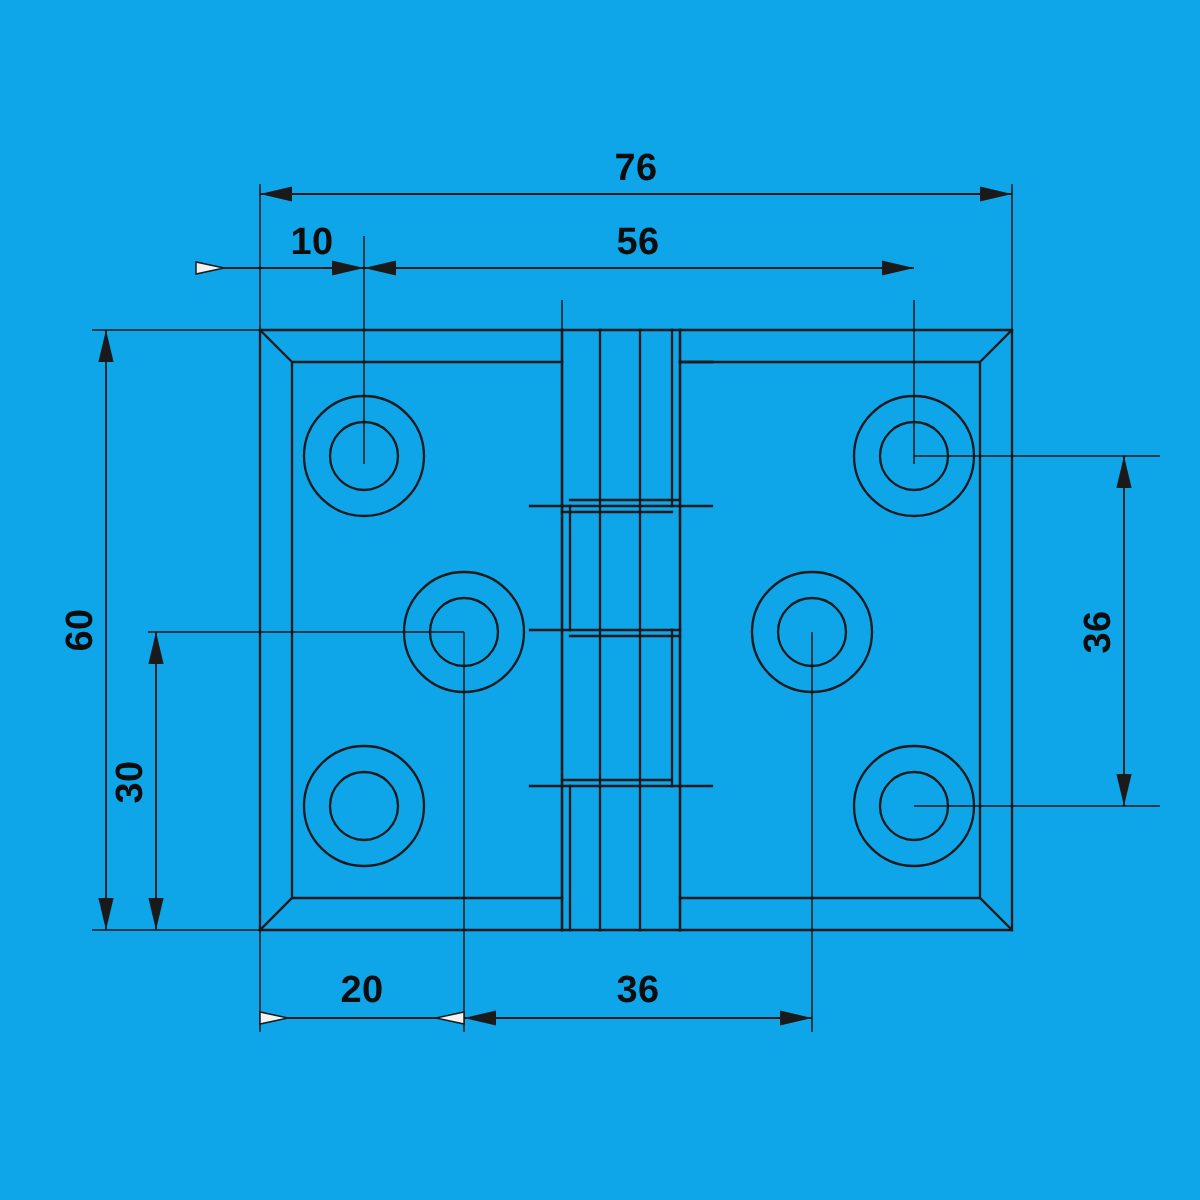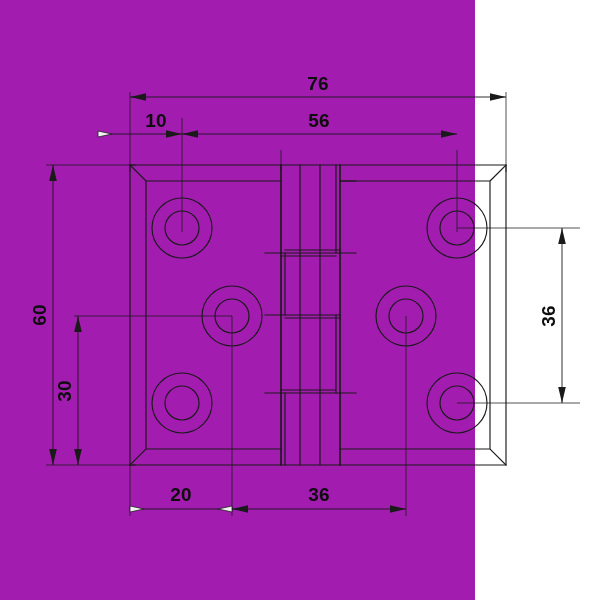--- a/index.html
+++ b/index.html
@@ -9,23 +9,23 @@
     background: #ffffff;
   }
   body {
     width: 600px;
     height: 600px;
     font-family: "Liberation Sans", sans-serif;
     overflow: hidden;
   }
   #drawing-root {
     position: relative;
-    width: 475px;
+    width: 600px;
     height: 600px;
-    background: #a21caf;
+    background: #0ea5e9;
   }
   svg#hinge-drawing {
     display: block;
     width: 600px;
     height: 600px;
   }
   .part-line {
     fill: none;
     stroke: #1a1a1a;
     stroke-width: 1.15;

